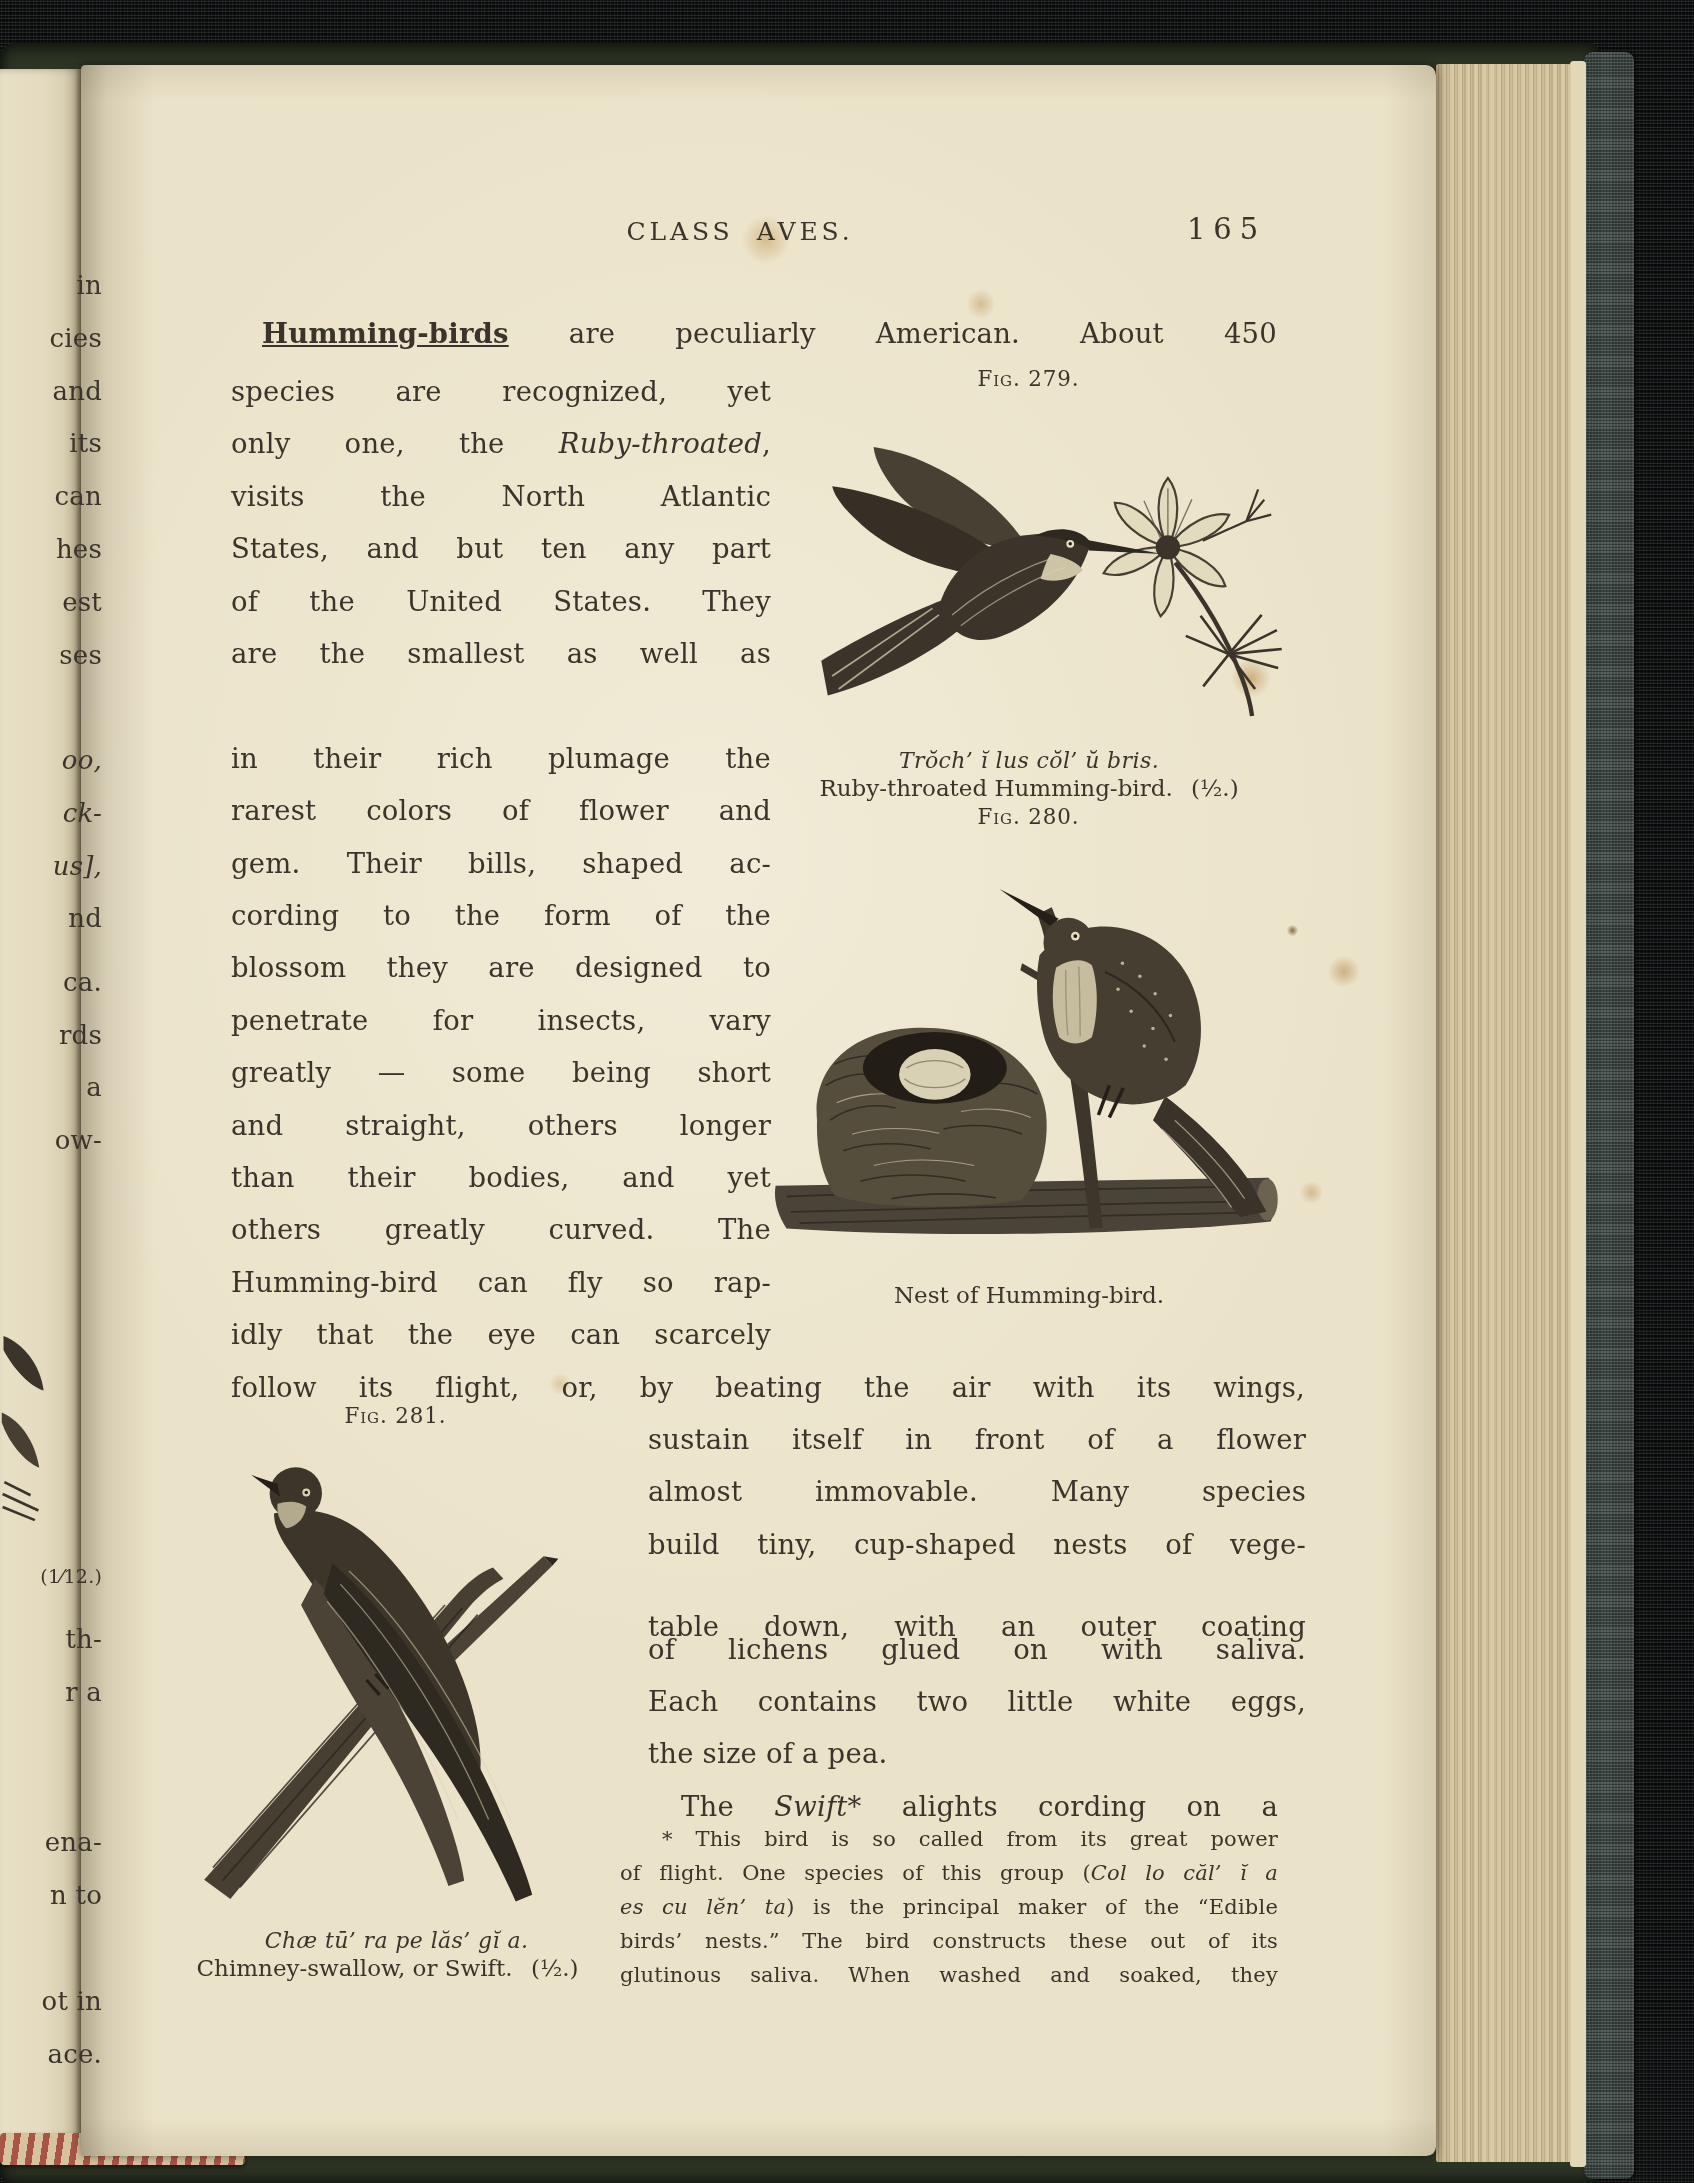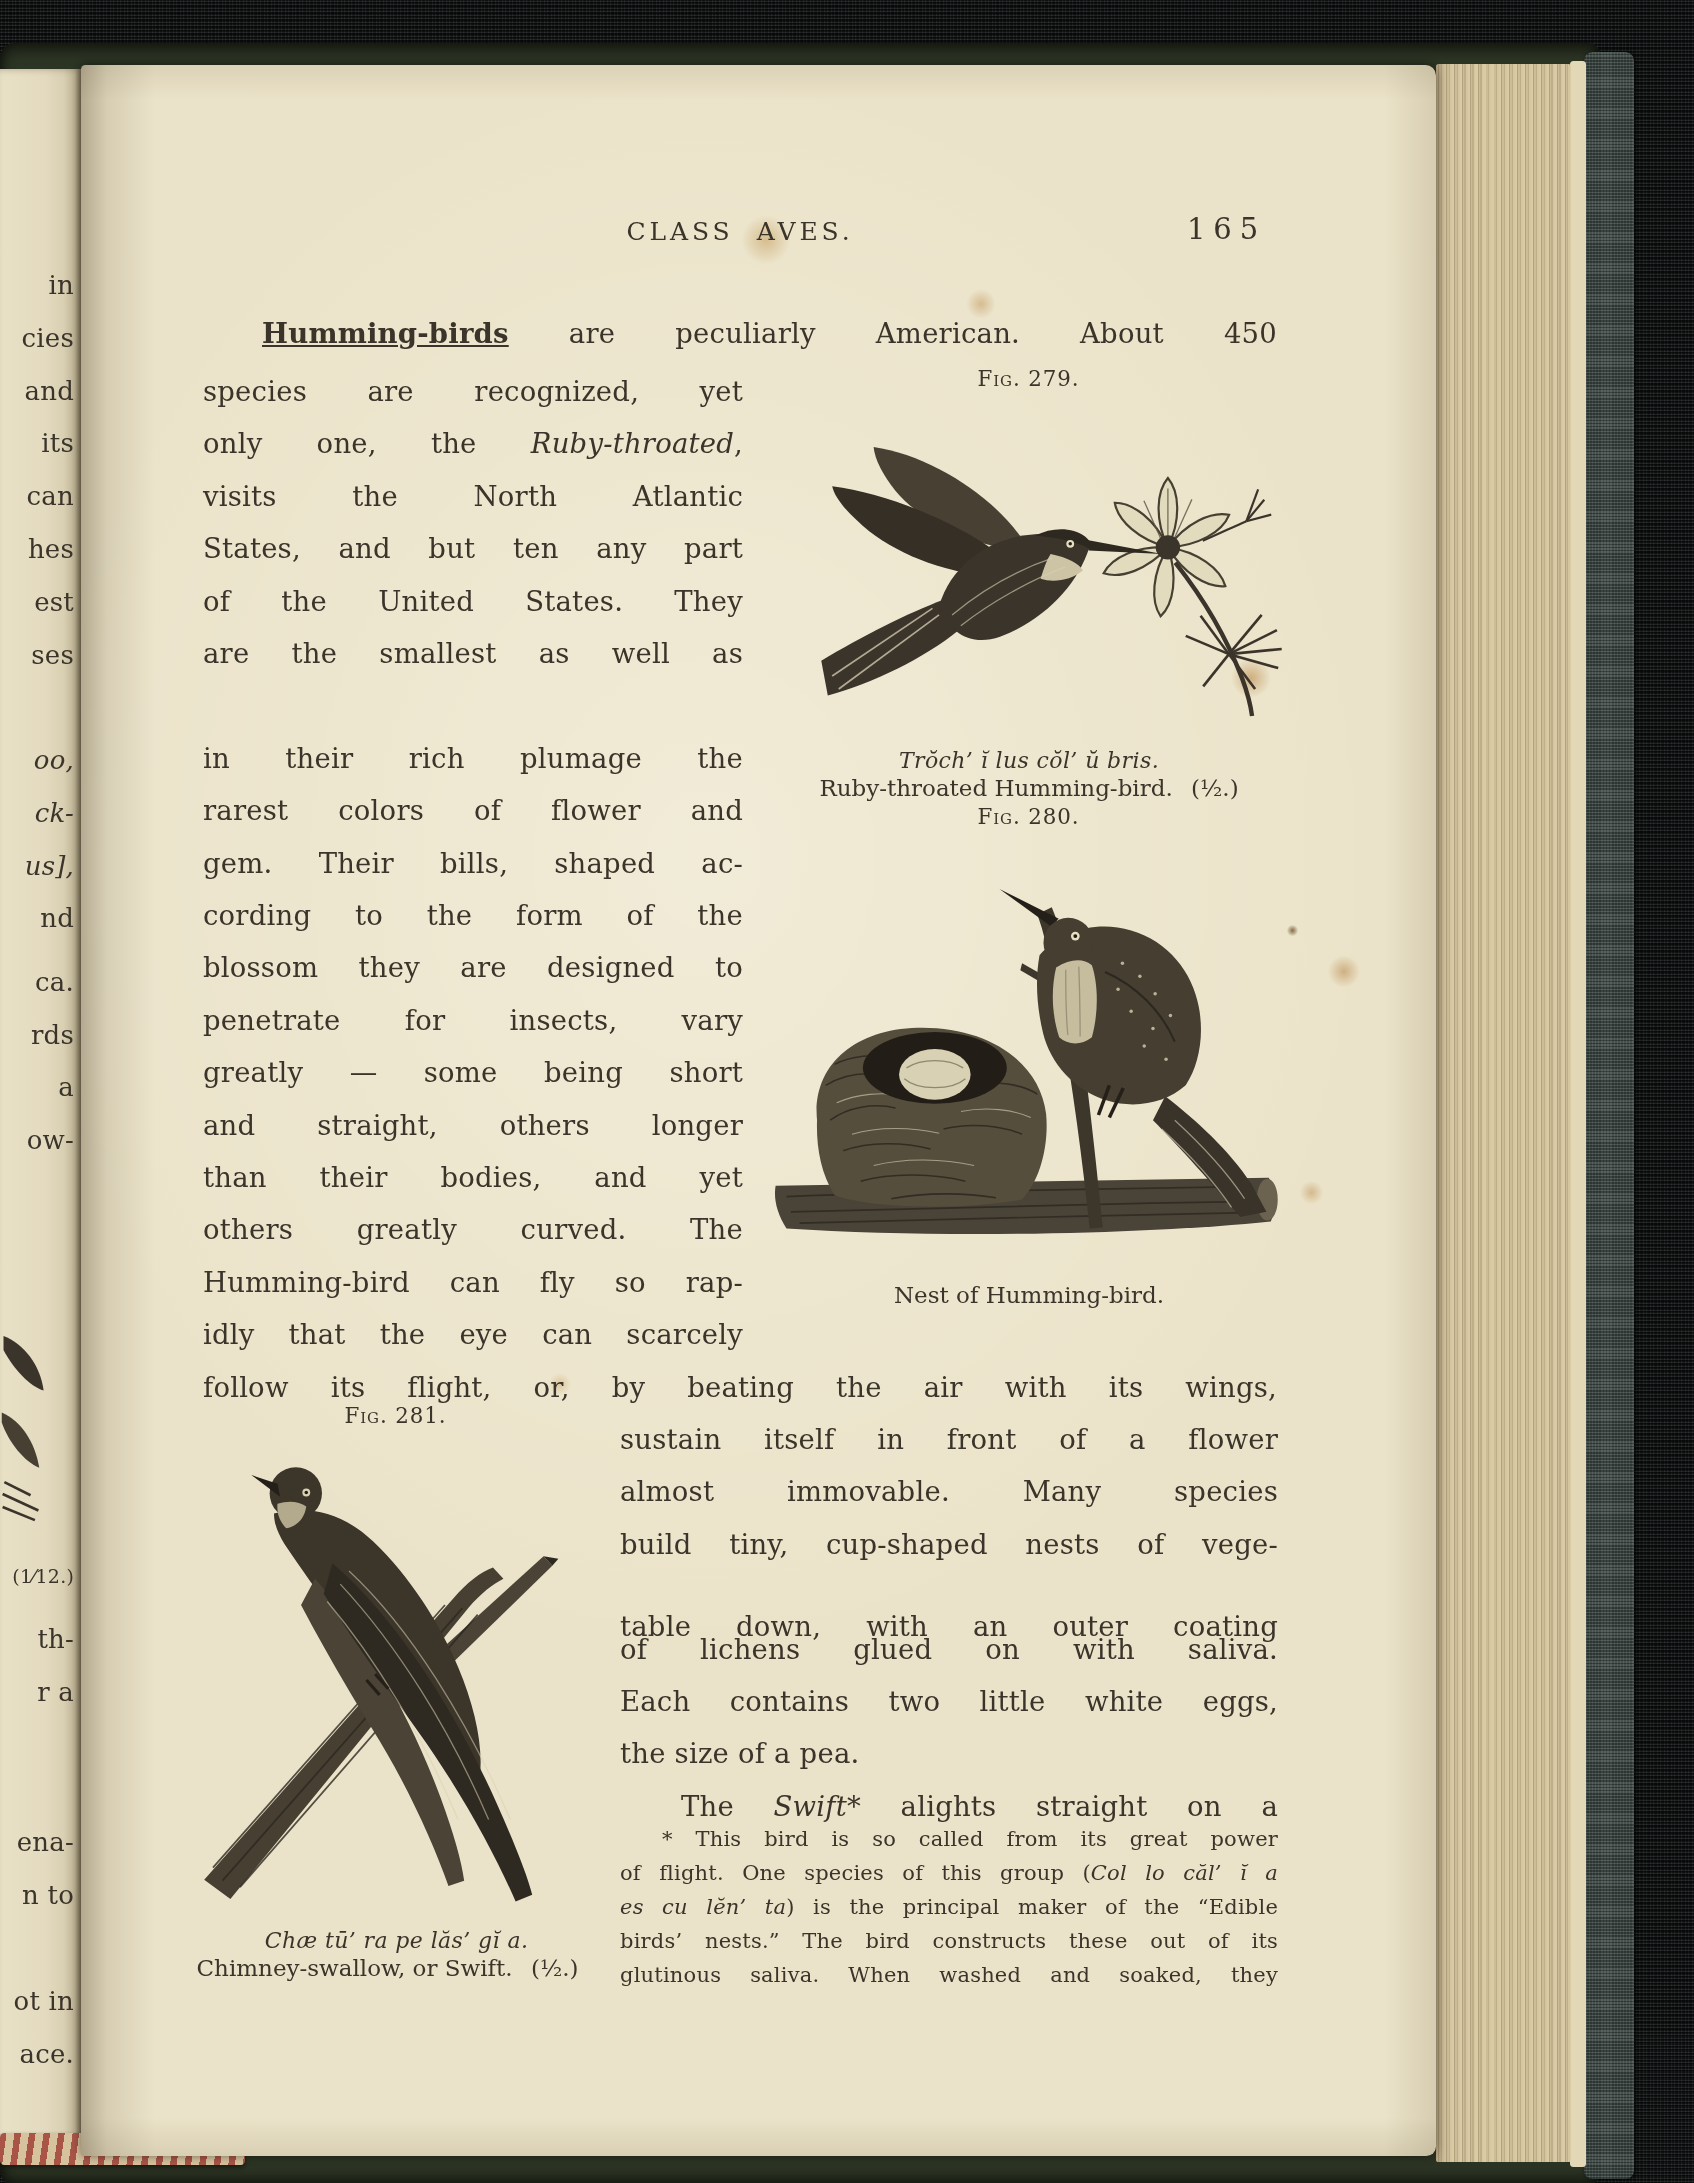--- a/index.html
+++ b/index.html
@@ -43,21 +43,21 @@
       linear-gradient(90deg, rgba(88,74,48,.38) 0, rgba(88,74,48,.14) 26px, rgba(88,74,48,0) 74px),
       linear-gradient(270deg, rgba(120,104,70,.18) 0, rgba(120,104,70,0) 52px),
       linear-gradient(0deg, rgba(120,104,70,.16) 0, rgba(120,104,70,0) 39px),
       linear-gradient(180deg, rgba(120,104,70,.14) 0, rgba(120,104,70,0) 35px);
     border-radius:4.4px 10.5px 9.6px 3.5px;
     box-shadow:0 0 9.6px rgba(0,0,0,.45);}
   .stain{border-radius:50%;}
 
   
   .t{position:absolute;color:#3b342a;}
-  .line{font-size:27.5px;height:49px;line-height:45px;letter-spacing:0.2px;}
+  .line{font-size:27.5px;height:49px;line-height:45px;letter-spacing:0.2px;padding-left:28px;}
   .jl{text-align:justify;text-align-last:justify;}
   .ital{font-style:italic;}
   .bold{font-weight:bold;text-decoration:underline;}
   .header-title{font-size:25px;letter-spacing:3.9px;word-spacing:11.4px;text-align:center;}
   .pageno{font-size:29px;letter-spacing:7.9px;text-align:right;}
   .figlabel{font-size:21.4px;letter-spacing:0.9px;text-align:center;font-variant-caps:small-caps;}
   .cap-latin{font-size:22px;font-style:italic;text-align:center;letter-spacing:0.4px;}
   .cap-common{font-size:23px;text-align:center;}
   .cap-scale{margin-left:18.3px;}
   .fn{font-size:21px;height:34px;line-height:32px;letter-spacing:0.2px;}
@@ -117,21 +117,21 @@
   <div class="t line jl" style="left:203px;top:1365px;width:1074px;">follow its flight, or, by beating the air with its wings,</div>
 
   <div class="t line jl" style="left:620px;top:1417px;width:658px;">sustain itself in front of a flower</div>
   <div class="t line jl" style="left:620px;top:1469px;width:658px;">almost immovable.  Many species</div>
   <div class="t line jl" style="left:620px;top:1522px;width:658px;">build tiny, cup-shaped nests of vege-</div>
   <div class="t line jl" style="left:620px;top:1574px;width:658px;margin-top:30px;">table down, with an outer coating</div>
   <div class="t line jl" style="left:620px;top:1627px;width:658px;">of lichens glued on with saliva.</div>
   <div class="t line jl" style="left:620px;top:1679px;width:658px;">Each contains two little white eggs,</div>
   <div class="t line" style="left:620px;top:1731px;width:658px;">the size of a pea.</div>
   <div class="t line jl" style="left:620px;top:1784px;width:658px;padding-left:61px;box-sizing:border-box;">
-    <span>The </span><span class="ital">Swift</span><span>* alights straight on a</span>
+    <span>The </span><span class="ital">Swift</span><span>* alights cording on a</span>
   </div>
 
   <div class="t fn jl" style="left:620px;top:1823px;width:658px;padding-left:42px;box-sizing:border-box;">* This bird is so called from its great power</div>
   <div class="t fn jl" style="left:620px;top:1857px;width:658px;">
     <span>of flight.  One species of this group (</span><span class="ital">Col lo căl’ ĭ a</span><span></span>
   </div>
   <div class="t fn jl" style="left:620px;top:1891px;width:658px;">
     <span class="ital">es cu lĕn’ ta</span><span>) is the principal maker of the “Edible</span>
   </div>
   <div class="t fn jl" style="left:620px;top:1925px;width:658px;">birds’ nests.”  The bird constructs these out of its</div>

